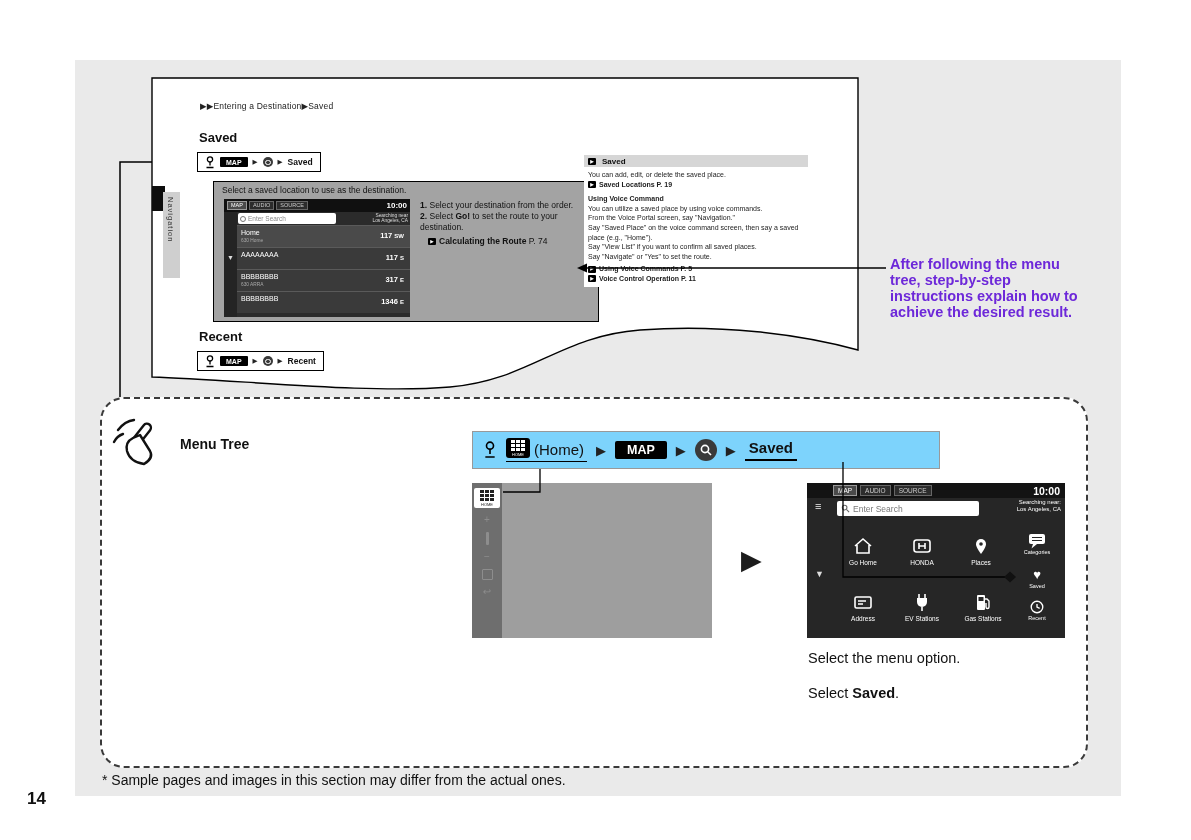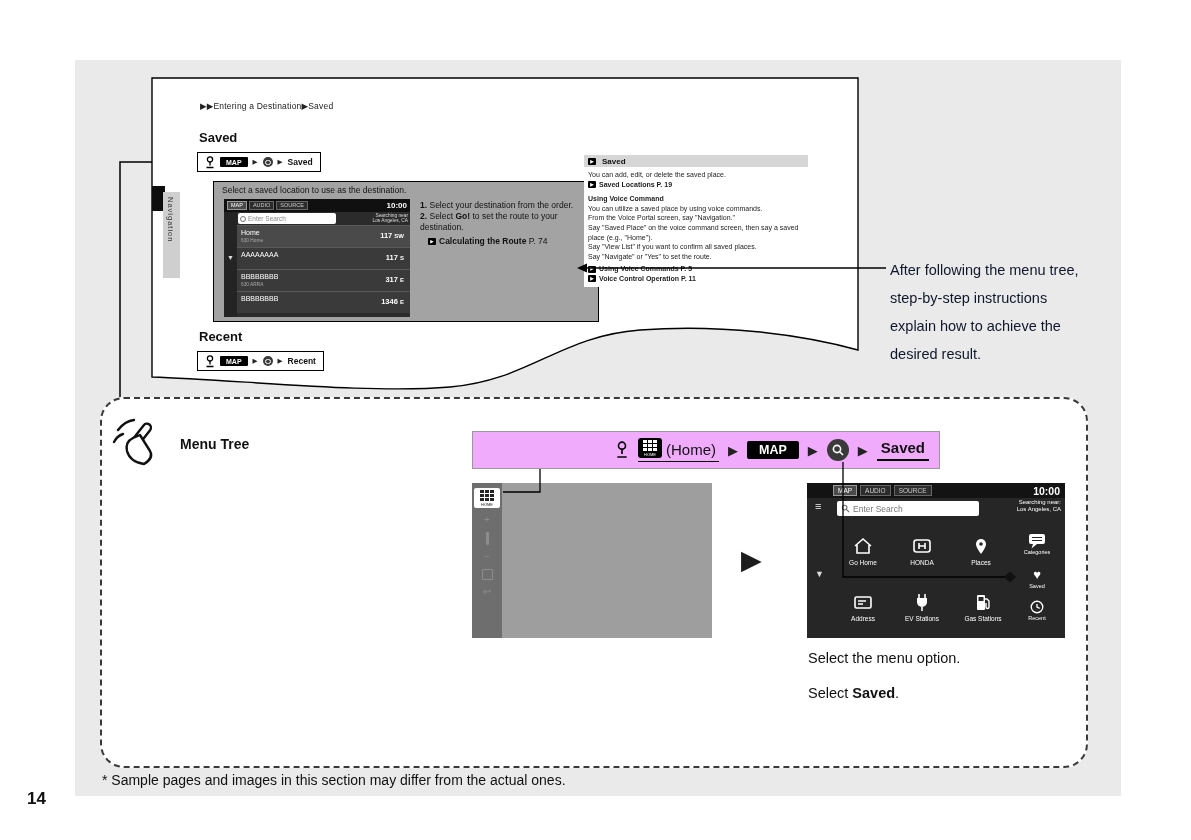--- a/index.html
+++ b/index.html
@@ -43,27 +43,27 @@
   .chip{display:inline-flex;align-items:center;justify-content:center;width:8px;height:7px;background:#000;color:#fff;
         font-size:4.5px;border-radius:1px;margin-right:3px;vertical-align:1px;}
   .infobox{position:absolute;left:584px;top:155px;width:224px;background:#fff;}
   .infohead{display:flex;align-items:center;gap:3px;background:#d6d6d6;font-size:8px;font-weight:bold;padding:1px 4px;height:12px;box-sizing:border-box;}
   .infobody{padding:3px 4px;font-size:7px;line-height:9.6px;color:#1c1c1c;}
   .infobody .bld{font-weight:bold;}
   .refline{font-weight:bold;}
   .navtabblk{position:absolute;left:152px;top:186px;width:13px;height:25px;background:#0d0d0d;}
   .navtabbg{position:absolute;left:163px;top:192px;width:17px;height:86px;background:#cfcfcf;}
   .navtabtxt{position:absolute;left:166px;top:197px;writing-mode:vertical-rl;font-size:7.5px;color:#333;letter-spacing:1px;}
-  .annot{position:absolute;left:890px;top:256px;width:200px;font-size:14.5px;line-height:28px;color:#0f172a;}
+  .annot{position:absolute;left:890px;top:256px;width:200px;font-size:14.5px;line-height:16px;color:#6d28d9;font-weight:bold;}
   
   .dpanel{position:absolute;left:100px;top:397px;width:988px;height:371px;border:2px dashed #3a3a3a;border-radius:24px;background:#fff;box-sizing:border-box;}
   .mt-title{position:absolute;left:180px;top:436px;font-size:14px;font-weight:bold;}
   .mt-desc{position:absolute;left:115px;top:478px;width:262px;font-size:14.5px;line-height:20px;}
-  .treebar{position:absolute;left:472px;top:431px;width:468px;height:38px;border:1px solid #999;background:#f0abfc;
-           display:flex;align-items:center;gap:9px;padding:0 10px;box-sizing:border-box;justify-content:flex-end;}
+  .treebar{position:absolute;left:472px;top:431px;width:468px;height:38px;border:1px solid #999;background:#7dd3fc;
+           display:flex;align-items:center;gap:9px;padding:0 10px;box-sizing:border-box;}
   .treebar .arr{font-size:13px;color:#222;}
   .treebar .map{background:#000;color:#fff;font-size:12.5px;font-weight:bold;padding:2px 12px;border-radius:2px;}
   .homegrp{display:flex;align-items:flex-end;gap:4px;border-bottom:1.5px solid #000;padding:0 3px 3px 0;}
   .homeic{width:20px;background:#000;border-radius:3px;padding:2px 2px 1px;display:flex;flex-direction:column;align-items:center;}
   .homeic .grid{display:grid;grid-template-columns:repeat(3,4px);grid-gap:1px;}
   .homeic .grid i{width:4px;height:3px;background:#fff;display:block;}
   .homeic .hl{color:#fff;font-size:4px;margin-top:1px;}
   .htxt{font-size:15px;color:#111;}
   .magcircle{width:22px;height:22px;border-radius:50%;background:#3a3a3a;display:flex;align-items:center;justify-content:center;}
   .savedlbl{font-size:15px;font-weight:bold;border-bottom:2px solid #000;padding:0 4px 3px;}

